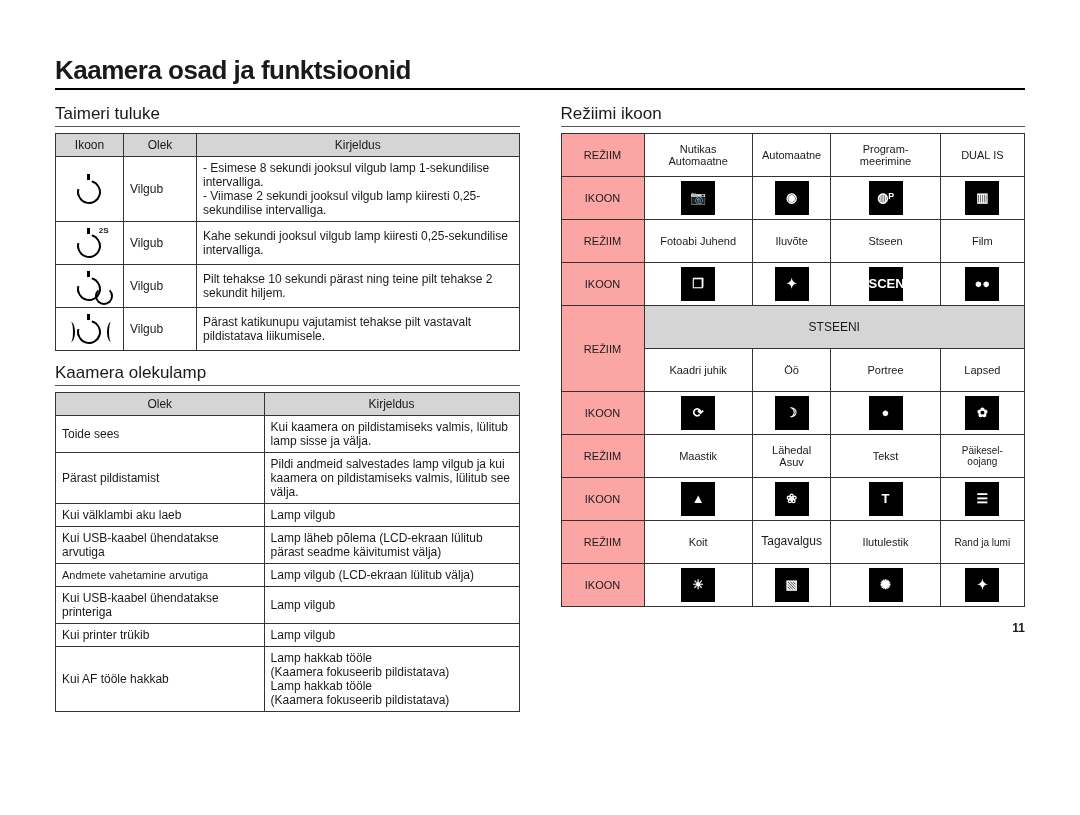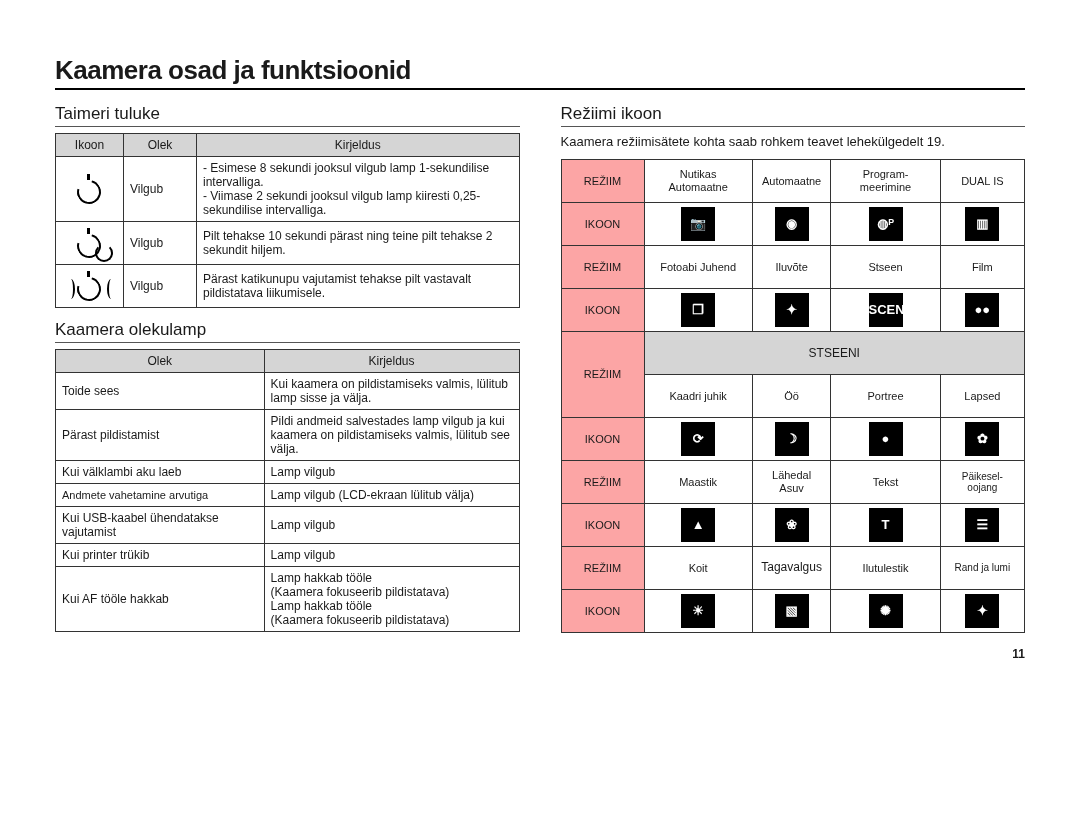--- a/index.html
+++ b/index.html
@@ -124,20 +124,31 @@
                 <span class="ring"></span>
                 <span class="tick"></span>
               </div>
             </td>
         <td>Vilgub</td>
         <td style="white-space:pre-line">- Esimese 8 sekundi jooksul vilgub lamp 1-sekundilise intervalliga.
 - Viimase 2 sekundi jooksul vilgub lamp kiiresti 0,25-sekundilise intervalliga.</td>
       </tr>
       <tr>
         <td class="tinycol">
+              <div class="ticon">
+                <span class="ring"></span>
+                <span class="tick"></span>
+                <span class="dot2">2S</span>
+              </div>
+            </td>
+        <td>Vilgub</td>
+        <td style="white-space:pre-line">Kahe sekundi jooksul vilgub lamp kiiresti 0,25-sekundilise intervalliga.</td>
+      </tr>
+      <tr>
+        <td class="tinycol">
               <div class="ticon dbl">
                 <span class="ring"></span>
                 <span class="tick"></span>
               </div>
             </td>
         <td>Vilgub</td>
         <td style="white-space:pre-line">Pilt tehakse 10 sekundi pärast ning teine pilt tehakse 2 sekundit hiljem.</td>
       </tr>
       <tr>
         <td class="tinycol">
@@ -165,45 +176,48 @@
           </tr>
       <tr>
             <td>Pärast pildistamist</td>
             <td>Pildi andmeid salvestades lamp vilgub ja kui kaamera on pildistamiseks valmis, lülitub see välja.</td>
           </tr>
       <tr>
             <td>Kui välklambi aku laeb</td>
             <td>Lamp vilgub</td>
           </tr>
       <tr>
+            <td>Kui USB-kaabel ühendatakse arvutiga</td>
+            <td>Lamp läheb põlema (LCD-ekraan lülitub pärast seadme käivitumist välja)</td>
+          </tr>
+      <tr>
             <td style="font-size:11px">Andmete vahetamine arvutiga</td>
             <td>Lamp vilgub (LCD-ekraan lülitub välja)</td>
           </tr>
       <tr>
-            <td>Kui USB-kaabel ühendatakse vajutamist</td>
+            <td>Kui USB-kaabel ühendatakse printeriga</td>
             <td>Lamp vilgub</td>
           </tr>
       <tr>
             <td>Kui printer trükib</td>
             <td>Lamp vilgub</td>
           </tr>
       <tr>
             <td>Kui AF tööle hakkab</td>
             <td style="white-space:pre-line">Lamp hakkab tööle
 (Kaamera fokuseerib pildistatava)
 Lamp hakkab tööle
 (Kaamera fokuseerib pildistatava)</td>
           </tr>
     </tbody>
       </table>
   </div>
 
   <div class="col">
     <h2 class="section">Režiimi ikoon</h2>
-    <p class="lead">Kaamera režiimisätete kohta saab rohkem teavet lehekülgedelt 19.</p>
 
     <table class="mode-table">
 
       <tbody>
           <tr>
         <td class="rowlabel">REŽIIM</td>
         <td class="txtcell">Nutikas Automaatne</td>
         <td class="txtcell">Automaatne</td>
         <td class="txtcell">Program- meerimine</td>
         <td class="txtcell">DUAL IS</td>

